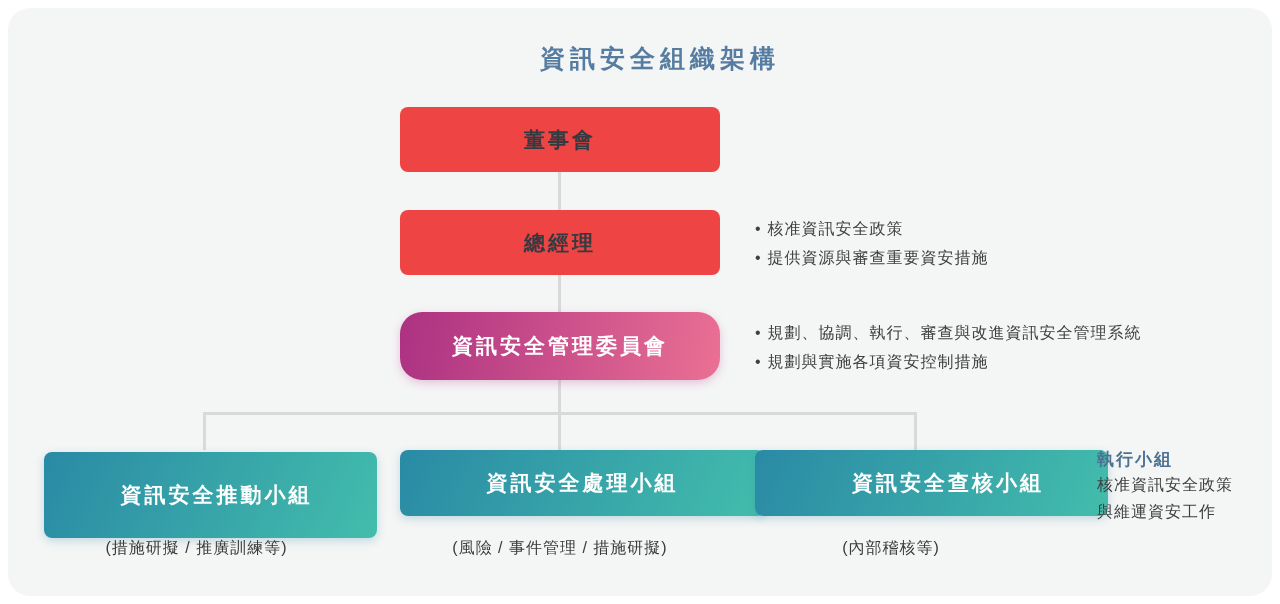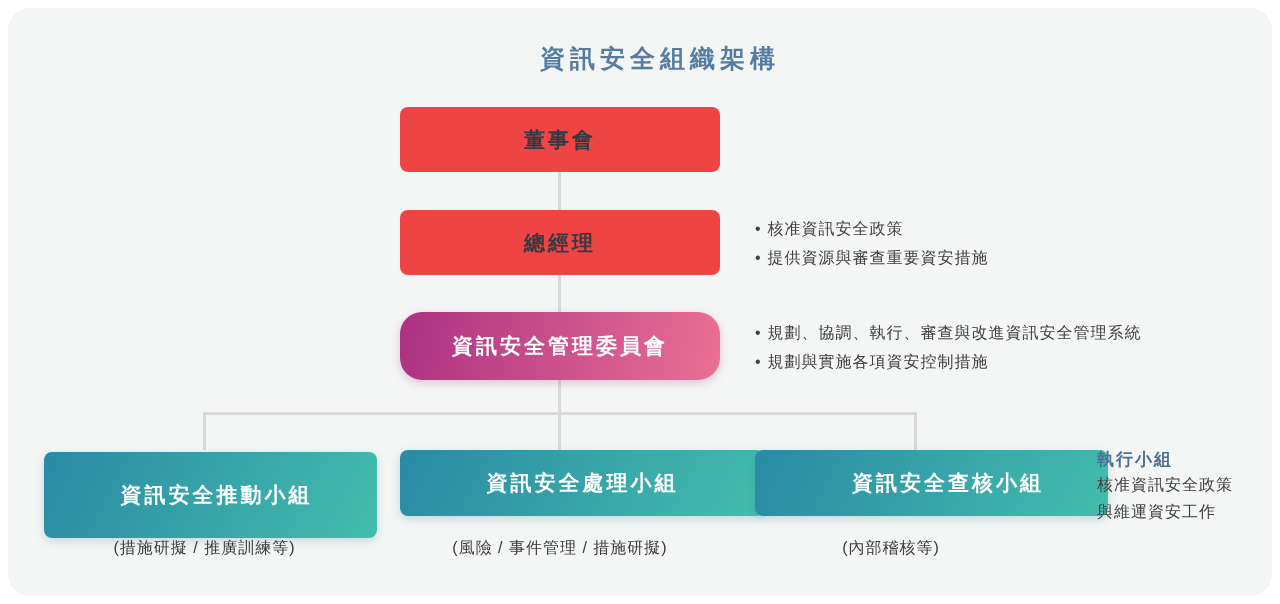--- a/index.html
+++ b/index.html
@@ -34,21 +34,21 @@
   .conn-d2{left:558px;top:412px;width:3px;height:38px;}
   .conn-d3{left:914px;top:412px;width:3px;height:38px;}
 
   .bullets{position:absolute;left:755px;color:#404040;font-size:16px;line-height:29px;letter-spacing:1px;}
   .bullets-gm{top:214px;}
   .bullets-committee{top:318px;}
   .bullet-row{display:flex;align-items:flex-start;}
   .bullet-dot{margin-right:6px;}
 
   .caption{position:absolute;top:538px;text-align:center;color:#3a3a3a;font-size:16px;letter-spacing:1px;}
-  .caption-a{left:44px;width:321px;text-align:center;}
+  .caption-a{left:36px;width:321px;text-align:center;}
   .caption-b{left:400px;width:320px;}
   .caption-c{left:731px;width:320px;}
 
   .side-note{position:absolute;left:1097px;top:448px;width:175px;}
   .side-note-heading{font-size:17px;font-weight:700;letter-spacing:2px;color:#4b7291;}
   .side-note-line{font-size:16px;letter-spacing:1px;line-height:27px;color:#3e3e3e;}
 </style>
 </head>
 <body>
 

